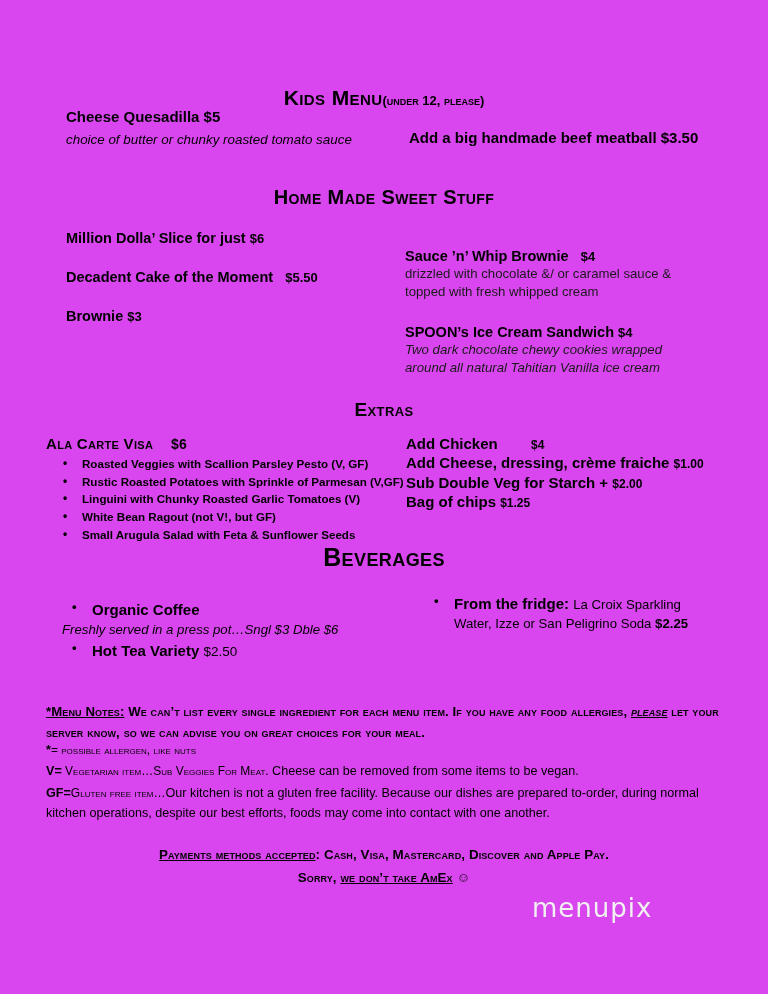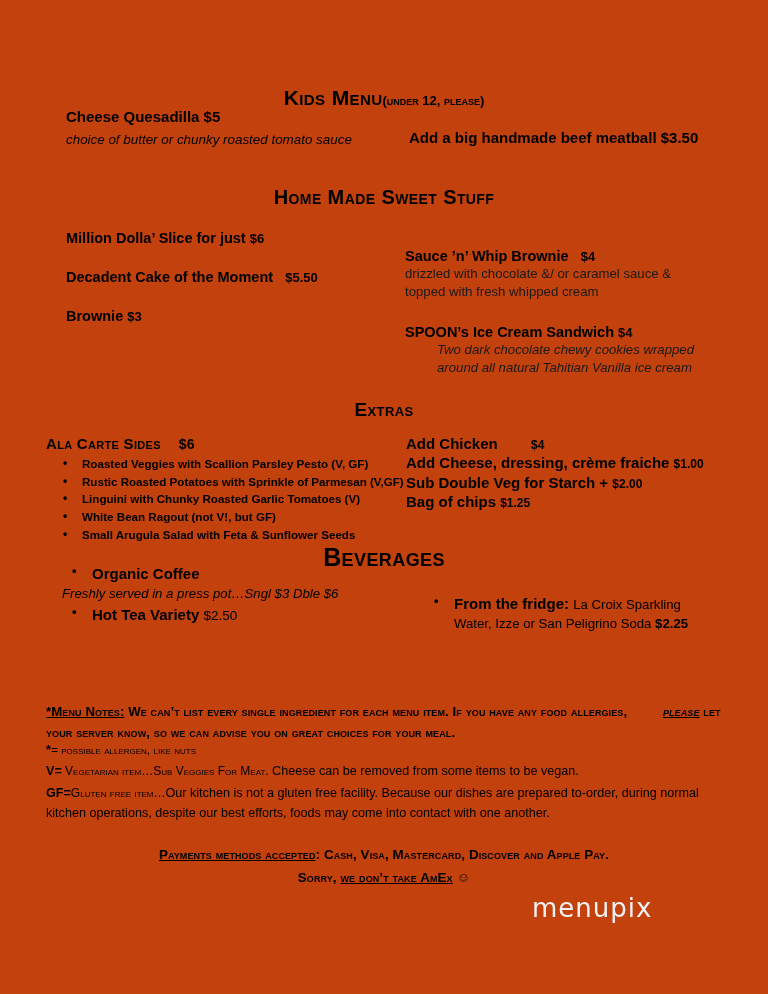--- a/index.html
+++ b/index.html
@@ -11,26 +11,26 @@
     width: 768px;
     height: 994px;
     position: relative;
     font-family: "Liberation Sans", sans-serif;
     color: #000000;
     overflow: hidden;
   }
   .page {
     position: absolute;
     inset: 0;
-    background: #c2410c;
+    background: #d946ef;
   }
 
   
   .abs { position: absolute; }
-  .ital { font-style: italic; margin-left: 32px; }
+  .ital { font-style: italic; }
   .u { text-decoration: underline; }
 
   
   .section-head {
     position: absolute;
     width: 100%;
     text-align: center;
     font-weight: bold;
     font-variant: small-caps;
     letter-spacing: .4px;
@@ -111,21 +111,21 @@
   .extras-r { top: 434px; left: 406px; }
   .extras-r .ln {
     font-weight: bold;
     font-size: 15px;
     line-height: 1.28;
     white-space: nowrap;
   }
   .extras-r .ln .price { font-size: 12px; }
 
   
-  .bev-l { top: 564px; left: 62px; width: 320px; }
+  .bev-l { top: 600px; left: 62px; width: 320px; }
   .bev-r { top: 570px; left: 424px; width: 280px; margin-top: 24px; }
   .bev-bullet {
     position: relative;
     padding-left: 30px;
     font-weight: bold;
     font-size: 15px;
     line-height: 1.3;
   }
   .bev-bullet::before {
     content: "\2022";
@@ -252,21 +252,21 @@
         <span class="price">$4</span>
       </div>
       <div class="desc ital">Two dark chocolate chewy cookies wrapped around all natural Tahitian Vanilla ice cream</div>
     </div>
   </div>
 
   <div class="section-head head-extras">Extras</div>
 
   <div class="abs extras-l">
     <div class="ala-head">
-      <span>Ala Carte Sides</span>&nbsp;&nbsp;&nbsp;
+      <span>Ala Carte Visa</span>&nbsp;&nbsp;&nbsp;
       <span class="price">$6</span>
     </div>
     <ul class="sides">
       <li>Roasted Veggies with Scallion Parsley Pesto (V, GF)</li>
       <li>Rustic Roasted Potatoes with Sprinkle of Parmesan (V,GF)</li>
       <li>Linguini with Chunky Roasted Garlic Tomatoes (V)</li>
       <li>White Bean Ragout (not V!, but GF)</li>
       <li>Small Arugula Salad with Feta &amp; Sunflower Seeds</li>
     </ul>
   </div>

